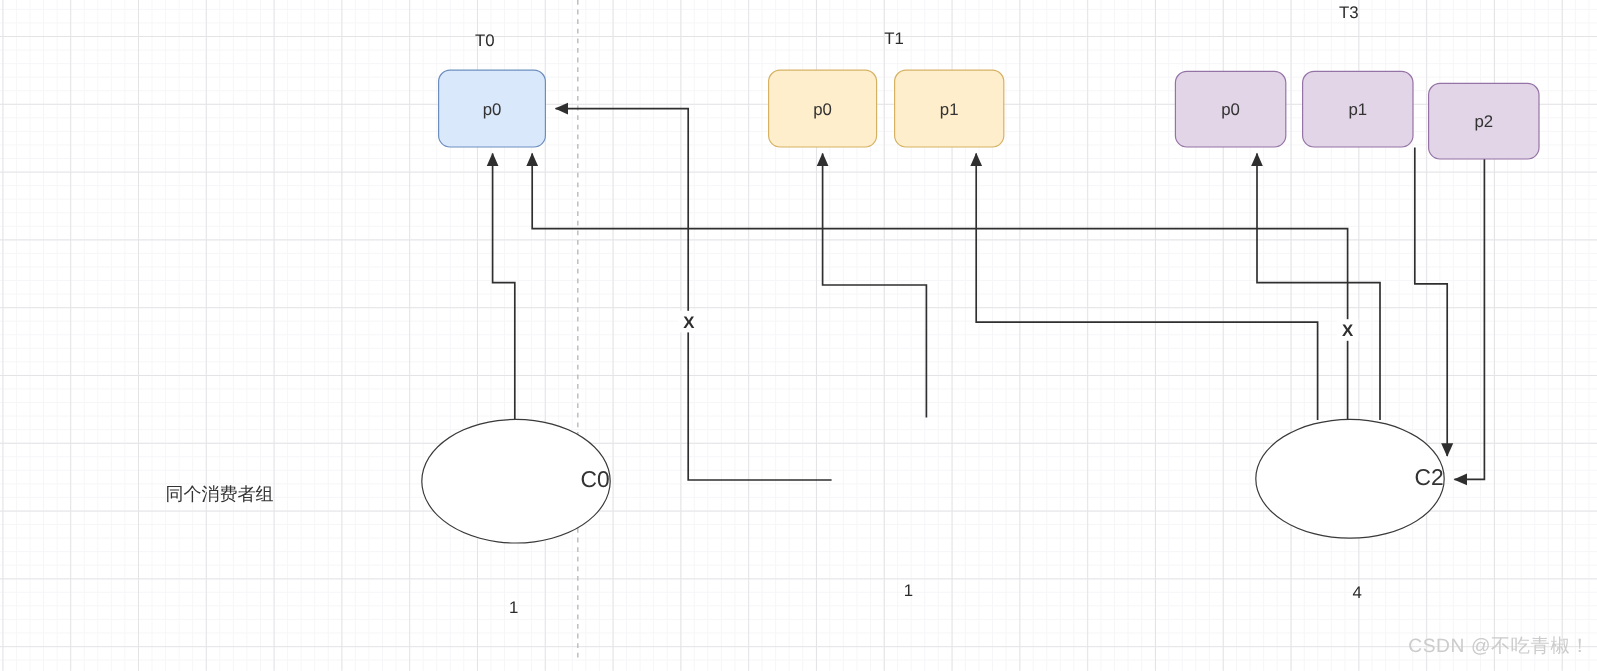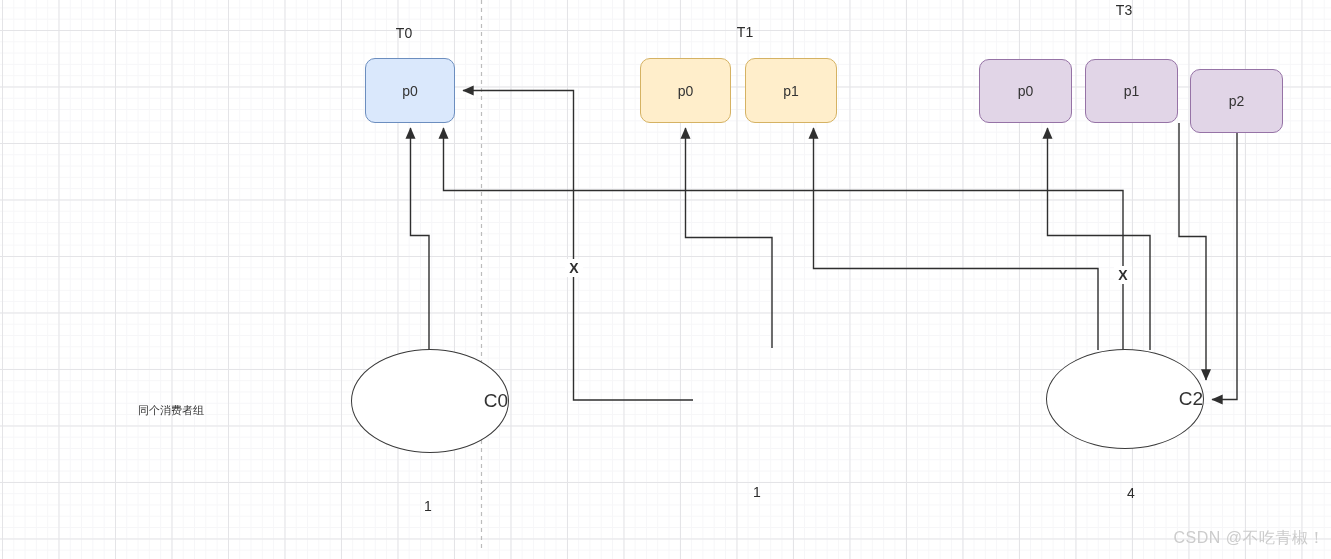--- a/index.html
+++ b/index.html
@@ -40,21 +40,21 @@
     background:#ffffff;
     display:flex;align-items:center;justify-content:flex-end;
     font-size:19px;color:#333;
   }
   .count-label{
     position:absolute;width:60px;text-align:center;
     font-size:14px;color:#2c2c2c;
   }
   .group-label{
     position:absolute;left:138px;top:403px;
-    font-size:11px;color:#333;
+    font-size:15px;color:#333;
   }
   .x-mark{
     position:absolute;width:18px;height:18px;
     background:#ffffff;
     display:flex;align-items:center;justify-content:center;
     font-size:14px;font-weight:bold;color:#2f2f2f;
   }
   .watermark{
     position:absolute;right:6px;top:528px;
     font-size:16px;color:#cccccc;letter-spacing:.5px;

